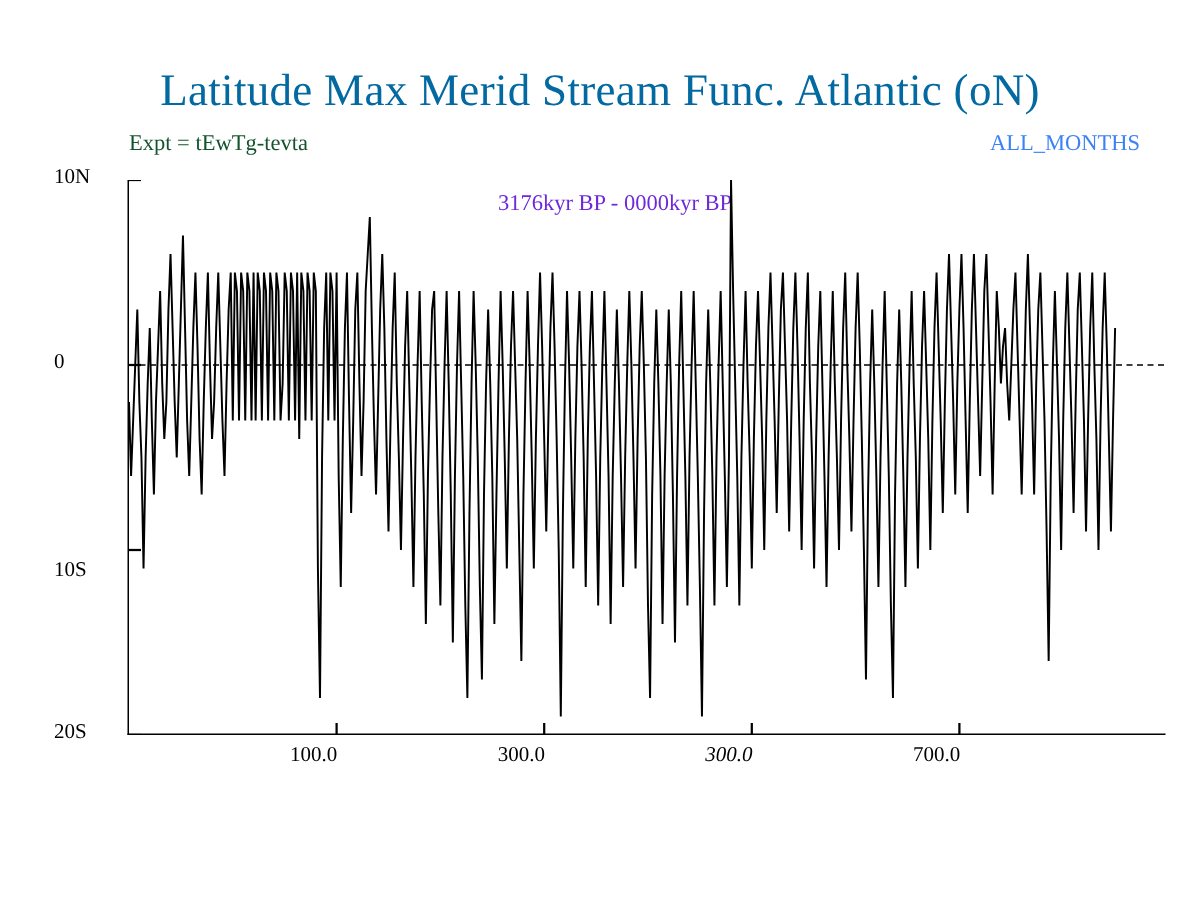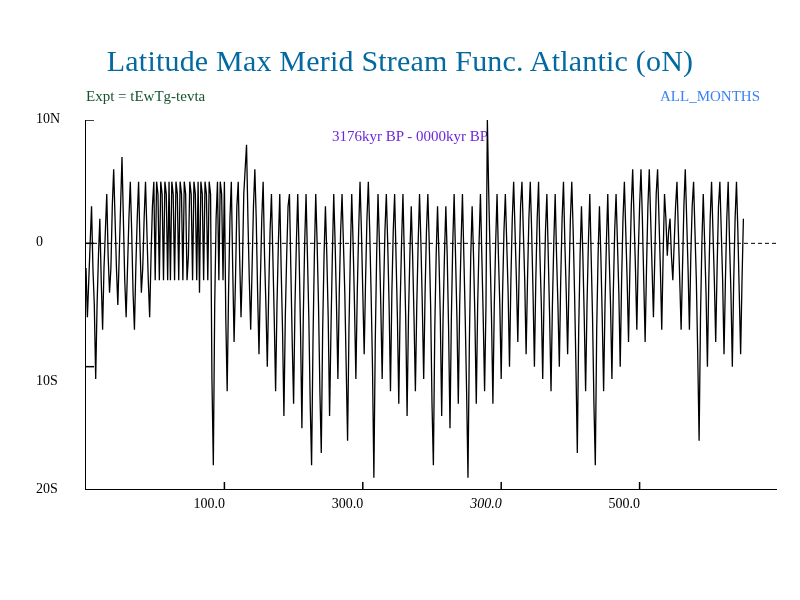--- a/index.html
+++ b/index.html
@@ -146,17 +146,17 @@
           <line y1="246.66666666666669" y2="246.66666666666669" x1="0" x2="8" stroke="#000" stroke-width="1.5"></line>
           <line y1="370" y2="370" x1="0" x2="8" stroke="#000" stroke-width="1.5"></line>
         </g>
     </svg>
   </div>
 
   <div id="xlabels">
       <div class="xtick-label" style="left: 108.4px; top: 0px;">100.0</div>
       <div class="xtick-label" style="left: 246.8px; top: 0px;">300.0</div>
       <div class="xtick-label" style="left: 385.2px; top: 0px; font-style: italic;">300.0</div>
-      <div class="xtick-label" style="left: 523.6px; top: 0px;">500.0</div>
+      <div class="xtick-label" style="left: 523.6px; top: 0px;">700.0</div>
     </div>
 
 
 </div>
 
 </body></html>

